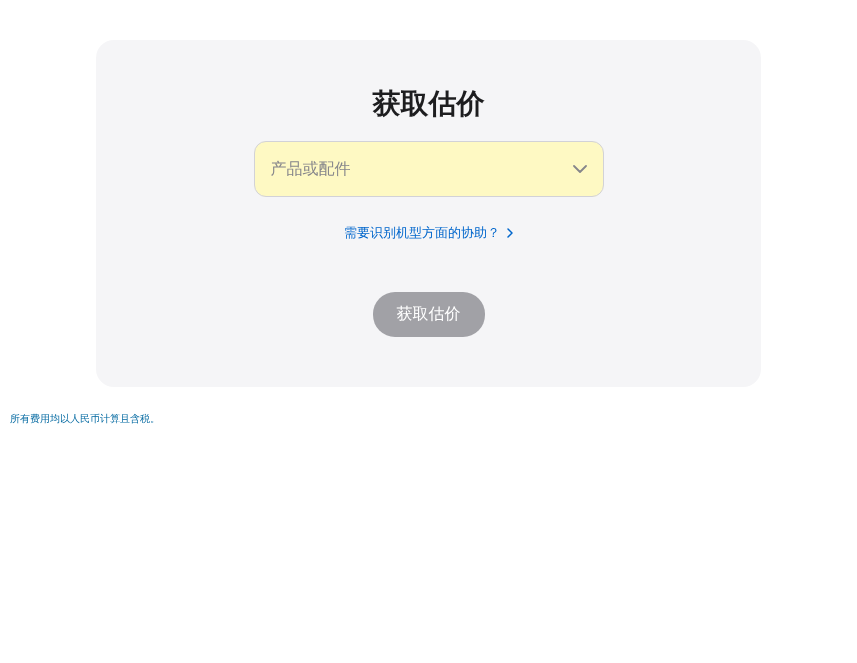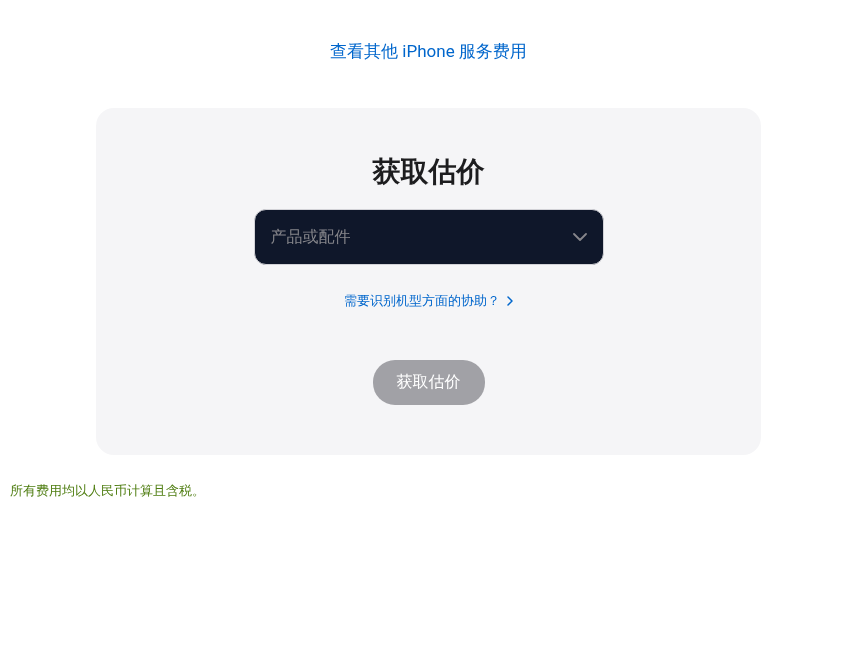--- a/index.html
+++ b/index.html
@@ -47,21 +47,21 @@
       margin-bottom: 45px;
     }
     .select-wrapper {
       position: relative;
       width: 350px;
       margin: 0 auto 25px auto;
     }
     .select-box {
       width: 100%;
       height: 56px;
-      background: #0f172a;
+      background: #fef9c3;
       border: 1px solid #d2d2d7;
       border-radius: 12px;
       padding: 0 42px 0 16px;
       font-size: 16px;
       color: #86868b;
       text-align: left;
       cursor: pointer;
       display: flex;
       align-items: center;
       position: relative;
@@ -98,35 +98,32 @@
       color: #ffffff;
       border: none;
       border-radius: 22px;
       padding: 12px 24px;
       font-size: 16px;
       cursor: pointer;
       min-width: 100px;
     }
     .footer-text {
       padding: 20px 0 0 0;
-      font-size: 13px;
-      color: #4d7c0f;
+      font-size: 10px;
+      color: #0369a1;
       line-height: 2.4;
     }
     .footer-text p {
       margin-bottom: 2px;
     }
   </style>
 </head>
 <body>
 
 <div class="container">
-  <div class="top-link">
-    <a href="#">查看其他 iPhone 服务费用</a>
-  </div>
 
   <div class="card">
     <h2 class="card-title">获取估价</h2>
 
     <div class="select-wrapper">
       <div class="select-box">
         <span>产品或配件</span>
         <span class="chevron">
           <svg width="14" height="8" viewBox="0 0 14 8" fill="none">
             <path d="M1 1L7 7L13 1" stroke="#86868b" stroke-width="1.8" stroke-linecap="round" stroke-linejoin="round"></path>

